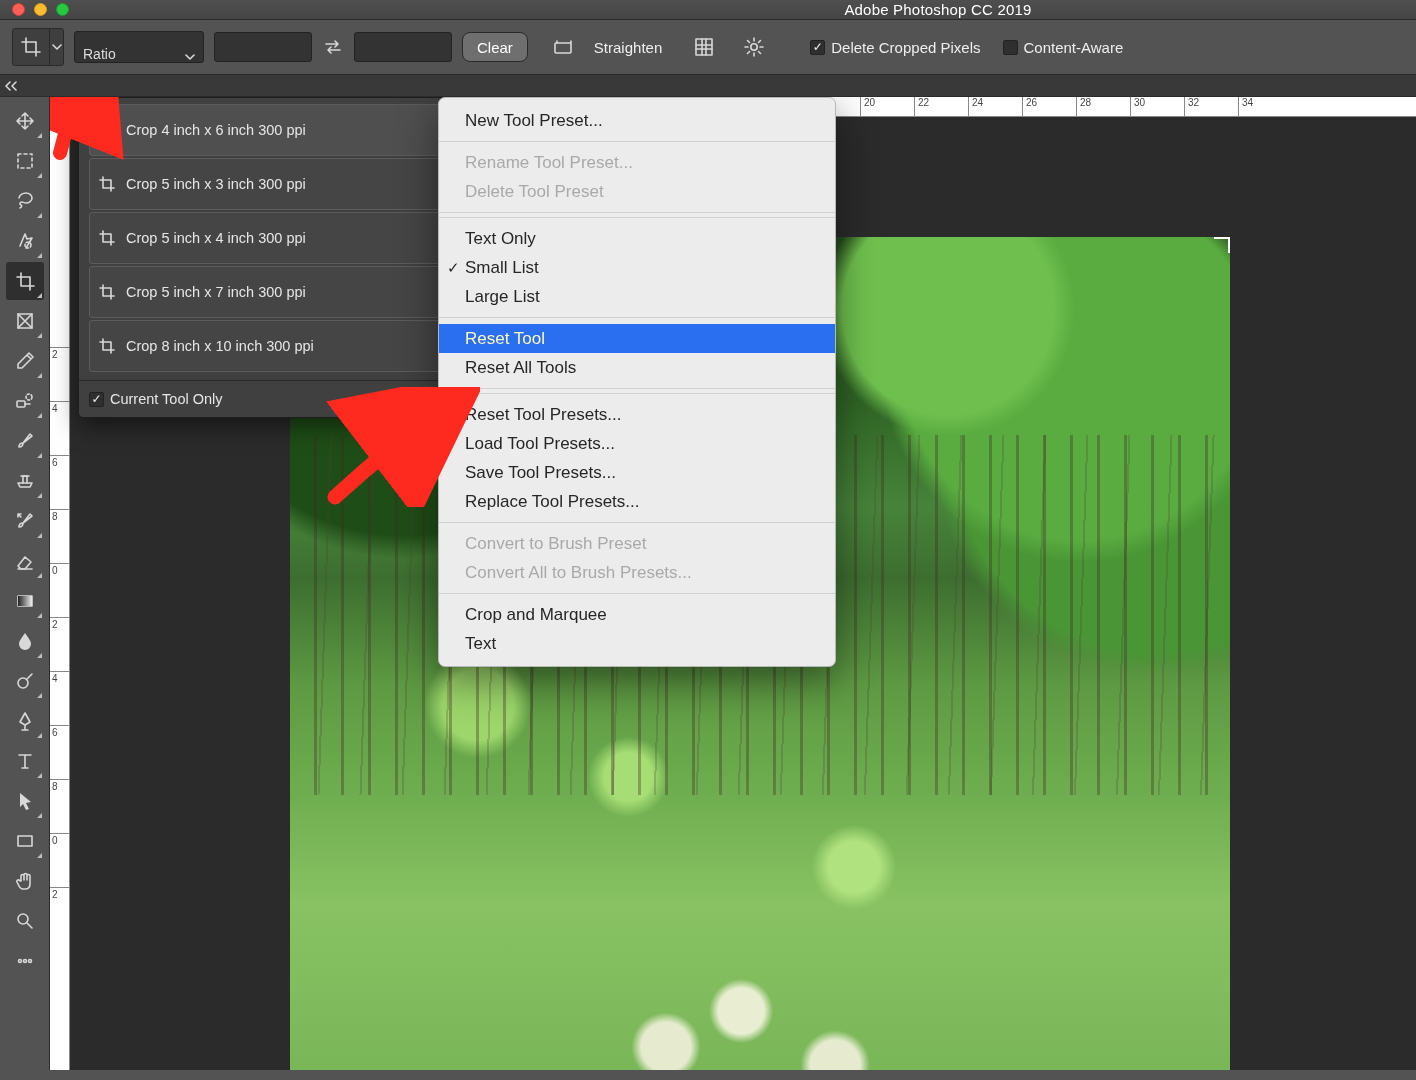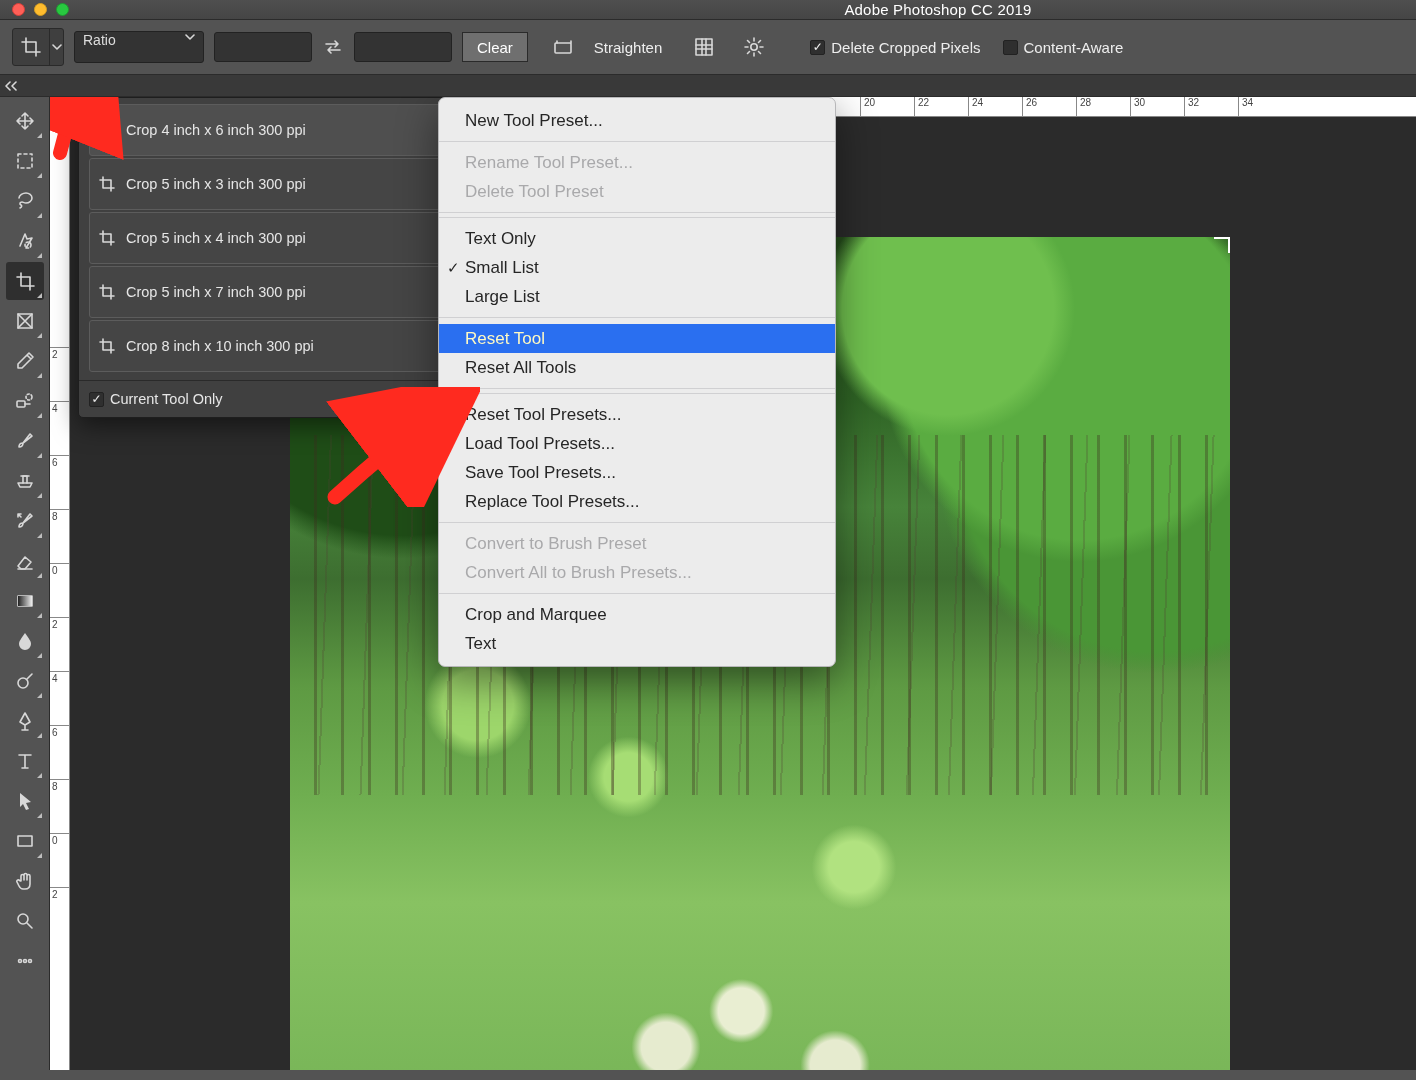--- a/index.html
+++ b/index.html
@@ -30,24 +30,24 @@
   .tl-yellow{background:#febc2e;border:1px solid #d69e22;}
   .tl-green{background:#28c840;border:1px solid #1f9a31;}
   .title-text{position:absolute;left:50%;transform:translateX(-50%);font-size:15px;color:#fff;font-weight:500;letter-spacing:.2px;margin-left:230px;}
   
   .options-bar{height:55px;background:var(--ps-bg);display:flex;align-items:center;gap:10px;padding:0 6px;border-bottom:1px solid #2b2b2b;}
   .tool-square{height:36px;width:36px;display:flex;align-items:center;justify-content:center;border-radius:3px;}
   .tool-square svg,.toolbar-row svg{display:block;}
   .tool-dd{display:flex;align-items:center;background:#3f3f3f;border:1px solid #2a2a2a;border-radius:3px;margin-left:6px;}
   .tool-dd .chev{width:14px;height:36px;display:flex;align-items:center;justify-content:center;border-left:1px solid #2a2a2a;}
   .chev svg{width:10px;height:10px;fill:#ddd;}
-  .select-like{height:32px;min-width:130px;background:var(--ps-input);border:1px solid #222;border-radius:3px;display:flex;align-items:flex-start;justify-content:space-between;padding:0 8px;font-size:14px;color:#ddd;gap:7px;}
+  .select-like{height:32px;min-width:130px;background:var(--ps-input);border:1px solid #222;border-radius:3px;display:flex;align-items:flex-end;justify-content:space-between;padding:0 8px;font-size:14px;color:#ddd;gap:7px;}
   .num-input{height:30px;width:98px;background:var(--ps-input);border:1px solid #222;border-radius:3px;}
   .swap-icon{width:22px;height:22px;display:flex;align-items:center;justify-content:center;color:#ddd;}
-  .btn{height:30px;padding:0 14px;background:#6f6f6f;border:1px solid #2a2a2a;border-radius:0;font-size:15px;color:#fff;display:flex;align-items:center;}
+  .btn{height:30px;padding:0 14px;background:#6f6f6f;border:1px solid #2a2a2a;border-radius:8px;font-size:15px;color:#fff;display:flex;align-items:center;}
   .opt-icon{width:28px;height:28px;display:flex;align-items:center;justify-content:center;color:#ddd;margin:0 6px;}
   .opt-label{font-size:15px;color:#eee;}
   .checkbox{width:15px;height:15px;border:1px solid #222;border-radius:2px;background:#2f2f2f;display:inline-flex;align-items:center;justify-content:center;margin-right:6px;}
   .checkbox.checked::after{content:"✓";font-size:12px;color:#eee;line-height:1;}
   .chk-wrap{display:flex;align-items:center;margin-left:12px;}
   
   .tabstrip{height:22px;background:var(--ps-bg-darker);border-bottom:1px solid #2b2b2b;display:flex;align-items:center;}
   .tabstrip .collapse{width:18px;height:18px;display:flex;align-items:center;justify-content:center;margin-left:2px;}
   
   .main{position:relative;height:calc(1080px - 30px - 55px - 22px);display:flex;background:var(--ps-bg-dark);}

